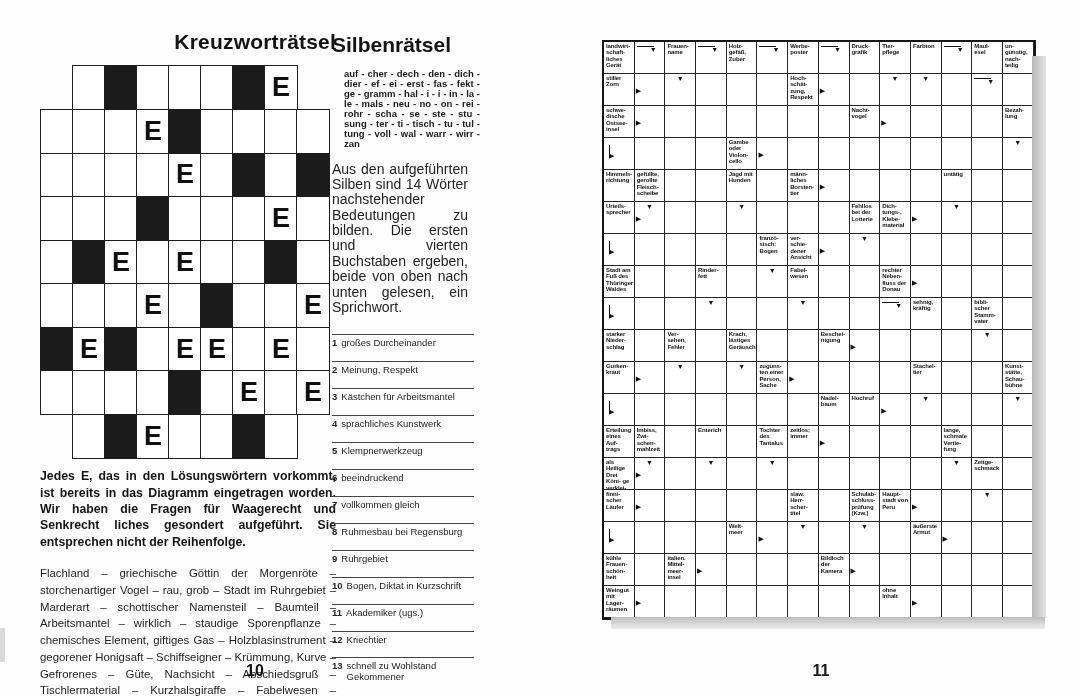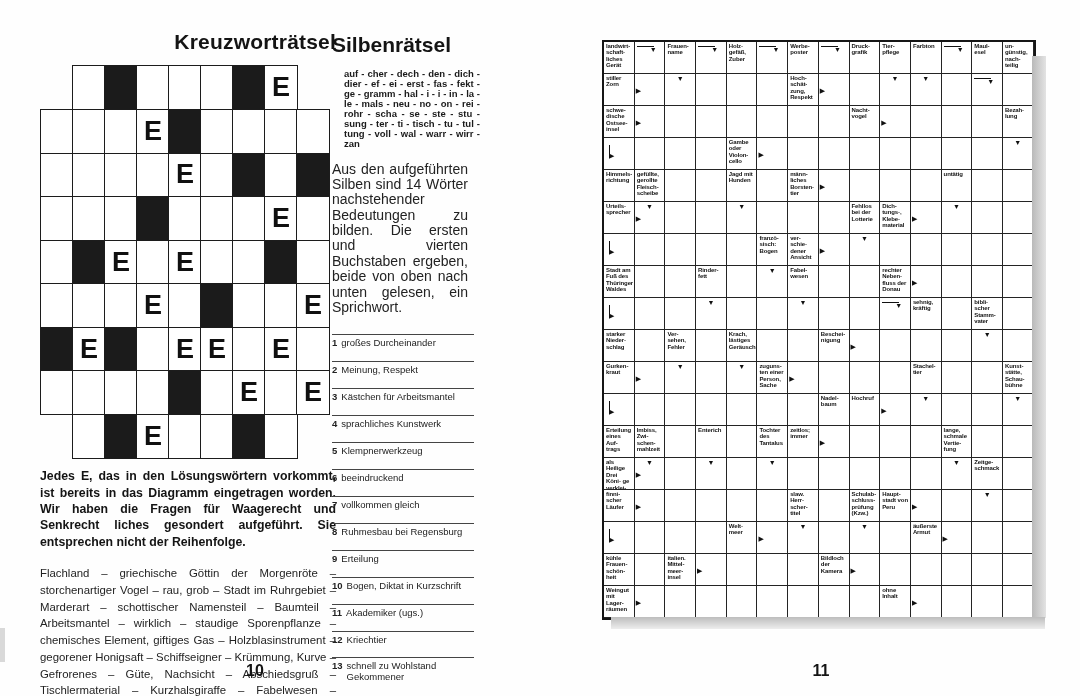--- a/index.html
+++ b/index.html
@@ -200,21 +200,21 @@
       <div class="si-item">
         <span class="num">7</span>
         <span class="txt">vollkommen gleich</span>
       </div>
       <div class="si-item">
         <span class="num">8</span>
         <span class="txt">Ruhmesbau bei Regensburg</span>
       </div>
       <div class="si-item">
         <span class="num">9</span>
-        <span class="txt">Erteilung</span>
+        <span class="txt">Ruhrgebiet</span>
       </div>
       <div class="si-item">
         <span class="num">10</span>
         <span class="txt">Bogen, Diktat in Kurzschrift</span>
       </div>
       <div class="si-item">
         <span class="num">11</span>
         <span class="txt">Akademiker (ugs.)</span>
       </div>
       <div class="si-item">

